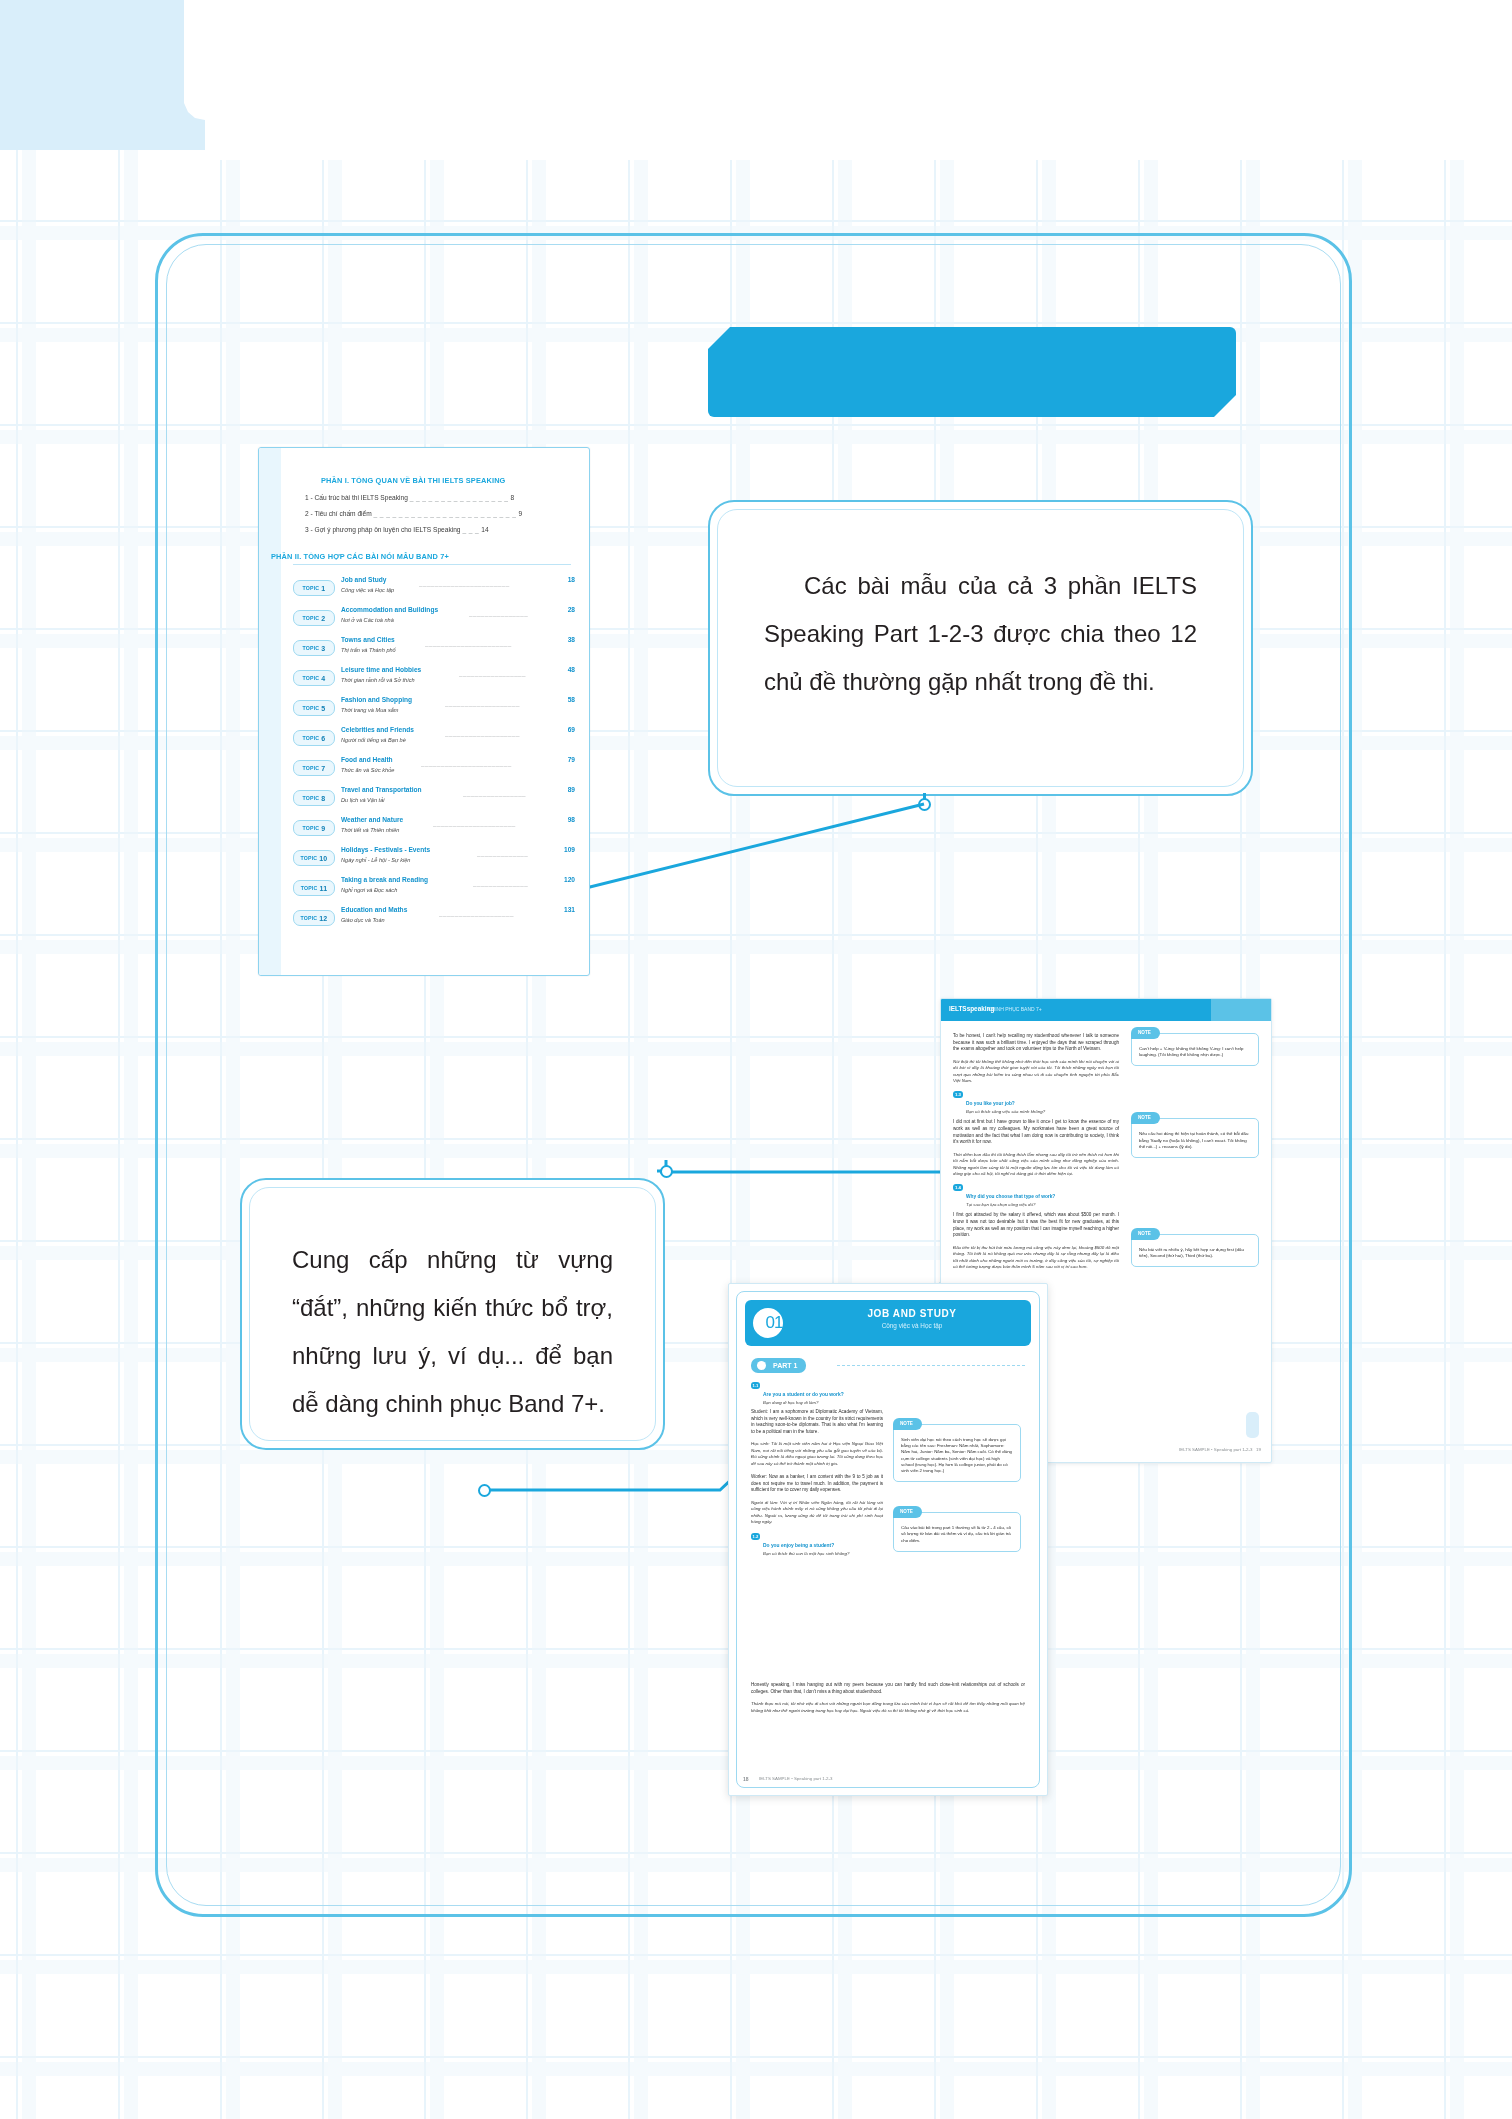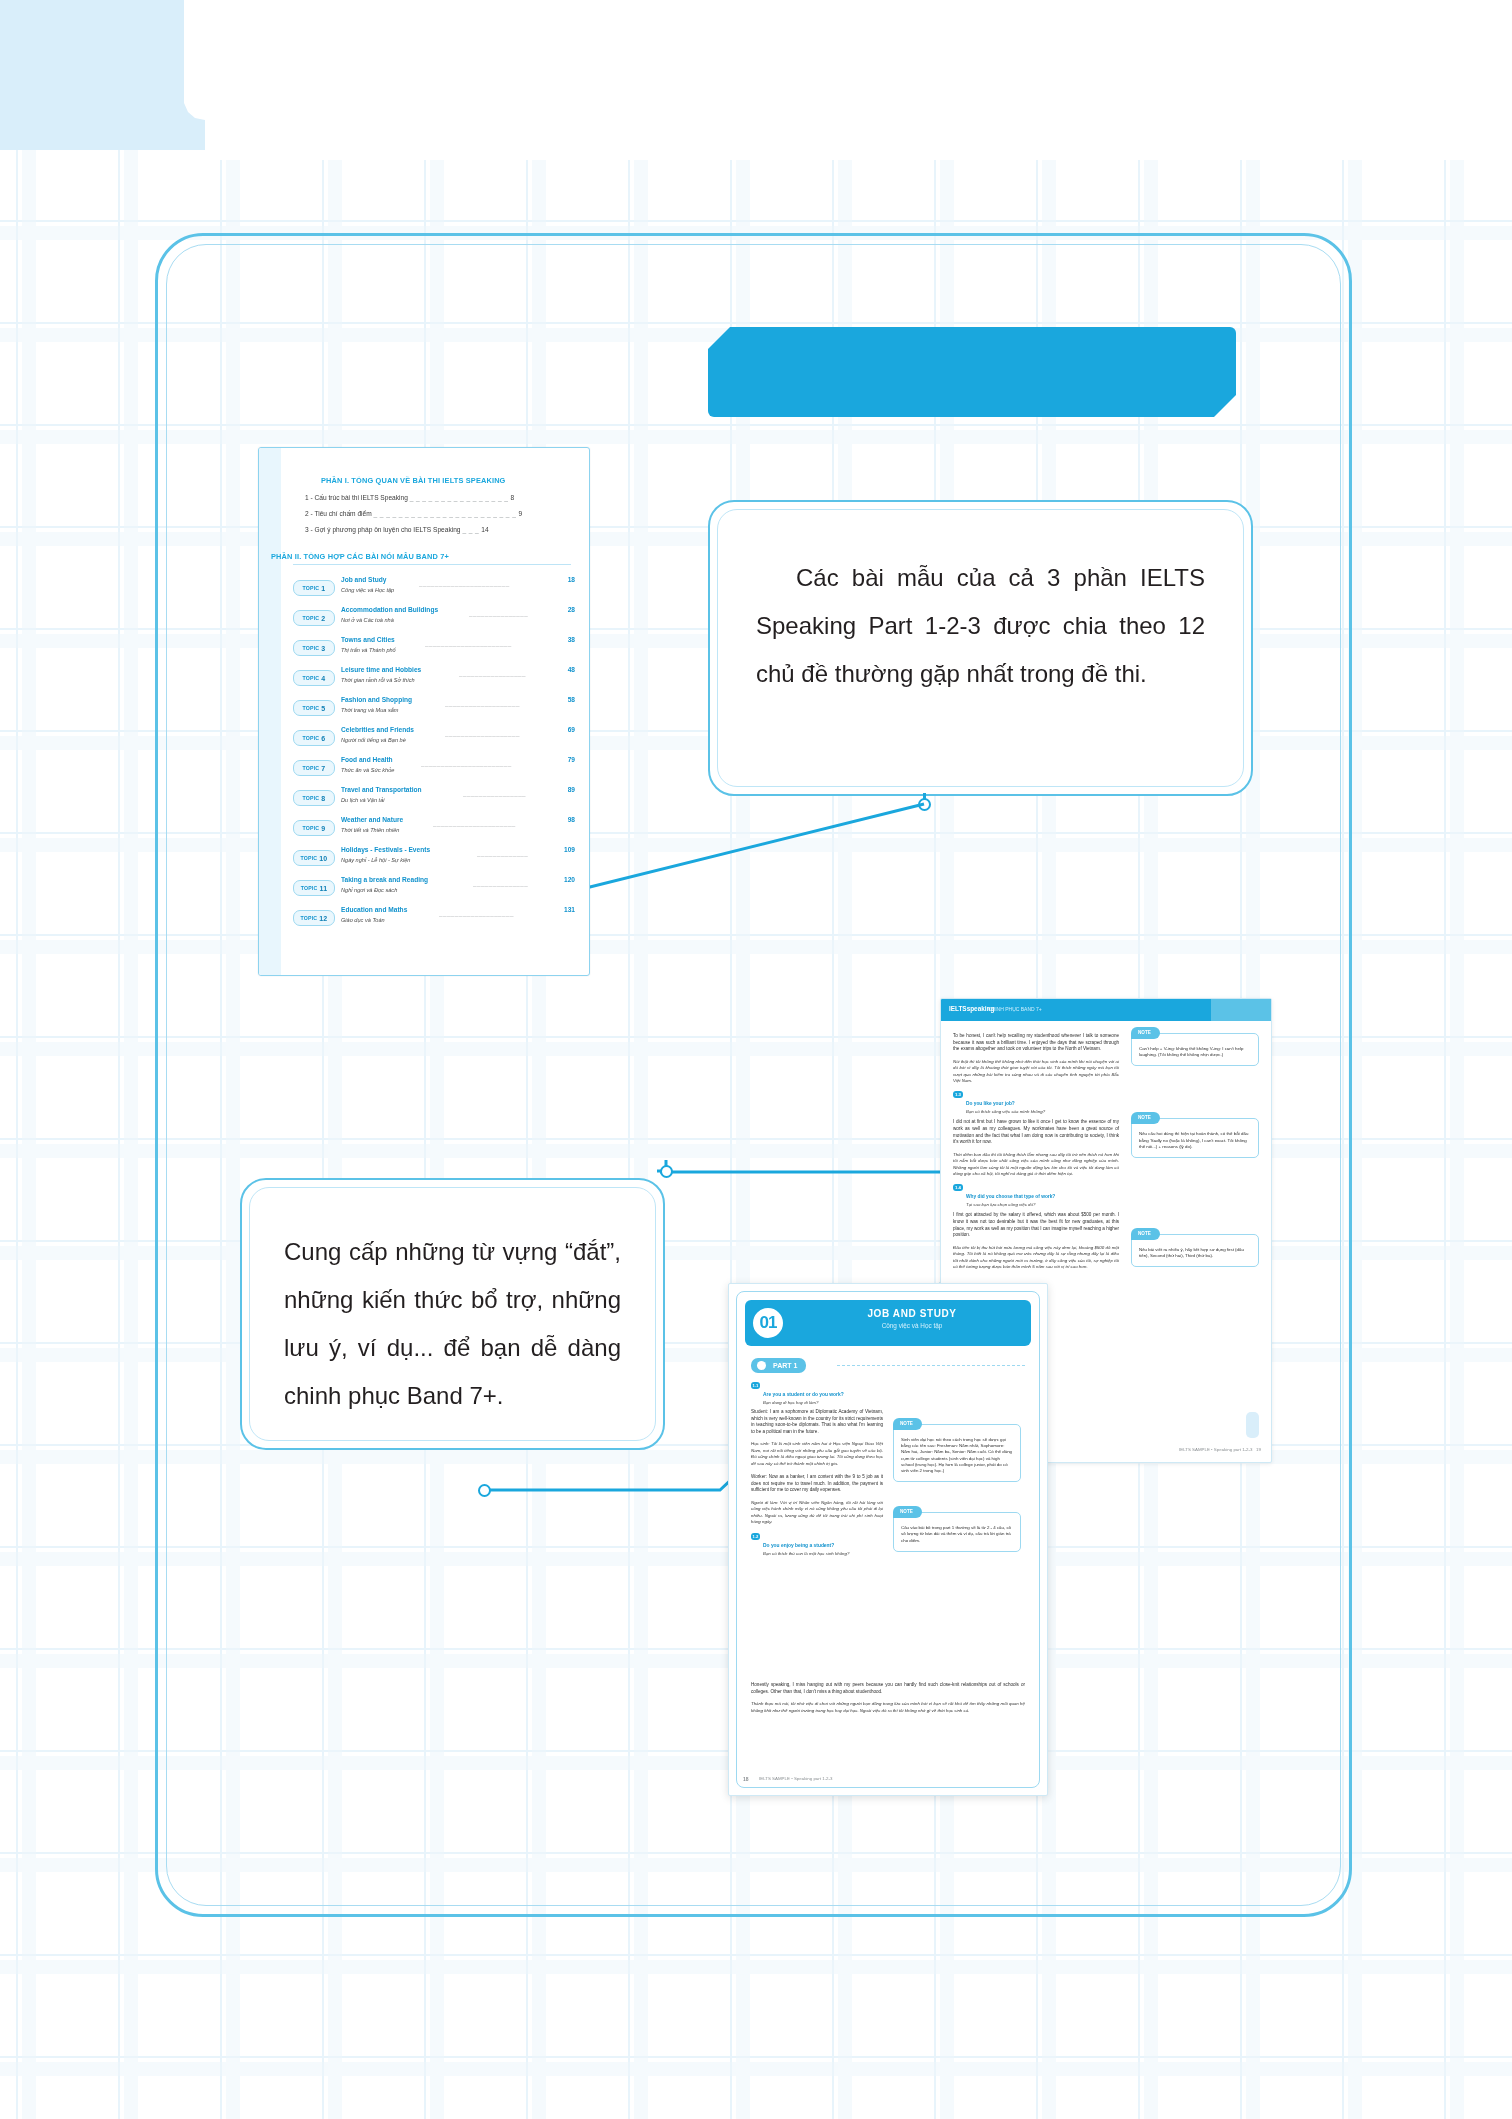--- a/index.html
+++ b/index.html
@@ -63,21 +63,21 @@
   
   .callout{
     position:absolute;border:2.5px solid #5bc2e7;border-radius:26px;
     background:#ffffff;box-sizing:border-box;
   }
   .callout .inner{
     position:absolute;left:7px;top:7px;right:7px;bottom:7px;
     border:1px solid #bfe6f7;border-radius:20px;box-sizing:border-box;
   }
   .callout p{
-    position:relative;margin:8px;color:#231f20;
+    position:relative;margin:16px;color:#231f20;
     font-size:24px;line-height:48px;text-align:justify;
   }
   #callout-1{left:708px;top:500px;width:545px;height:296px;}
   #callout-1 p{padding:44px 38px 0 38px;text-indent:40px;}
   #callout-2{left:240px;top:1178px;width:425px;height:272px;}
   #callout-2 p{padding:40px 34px 0 34px;}
 
   
   .conn{position:absolute;background:#1aa7dd;}
   .dot{position:absolute;width:13px;height:13px;border-radius:50%;
@@ -136,21 +136,21 @@
 
   
   #pageA{
     position:absolute;left:728px;top:1283px;width:318px;height:511px;
     background:#ffffff;border:1px solid #cfe9f5;border-radius:2px;overflow:hidden;
     box-shadow:0 2px 9px rgba(0,0,0,.13);
   }
   #pageA-frame{position:absolute;left:7px;top:7px;width:304px;height:497px;border:1px solid #9dd9f1;border-radius:8px;box-sizing:border-box;}
   #pageA-head{position:absolute;left:16px;top:16px;width:286px;height:46px;background:#1aa7dd;border-radius:6px;}
   #pageA-circle{position:absolute;left:22px;top:22px;width:34px;height:34px;border-radius:50%;background:#ffffff;border:2px solid #1aa7dd;box-sizing:border-box;display:flex;align-items:center;justify-content:center;}
-  #pageA-circle .n{color:#1aa7dd;font-size:17px;font-weight:bold;letter-spacing:-1px;}
+  #pageA-circle .n{color:#1aa7dd;font-size:17px;font-weight:normal;letter-spacing:-1px;padding-left:12px;}
   #pageA-title{position:absolute;left:78px;top:24px;width:210px;text-align:center;color:#fff;font-size:10px;font-weight:bold;letter-spacing:.6px;}
   #pageA-sub{position:absolute;left:78px;top:38px;width:210px;text-align:center;color:#d6f1fd;font-size:6.4px;}
   #part1{position:absolute;left:22px;top:74px;width:274px;height:15px;}
   #part1 .chip{position:absolute;left:0;top:0;height:15px;padding:0 9px 0 22px;background:#5bc2e7;color:#fff;font-size:7px;font-weight:bold;line-height:15px;border-radius:7px;}
   #part1 .mic{position:absolute;left:6px;top:3px;width:9px;height:9px;border-radius:50%;background:#ffffff;}
   #part1 .dash{position:absolute;left:86px;top:7px;right:0;border-top:1px dashed #9dd9f1;}
   .pa-colL{position:absolute;left:22px;top:98px;width:132px;}
   .pa-colR{position:absolute;left:164px;top:140px;width:128px;}
   .pa-q{position:relative;margin:0 0 4px 0;padding-left:12px;}
   .pa-qn{position:absolute;left:0;top:0;width:9px;height:7px;border-radius:3px;background:#1aa7dd;color:#fff;font-size:4.2px;text-align:center;line-height:7px;font-weight:bold;}

